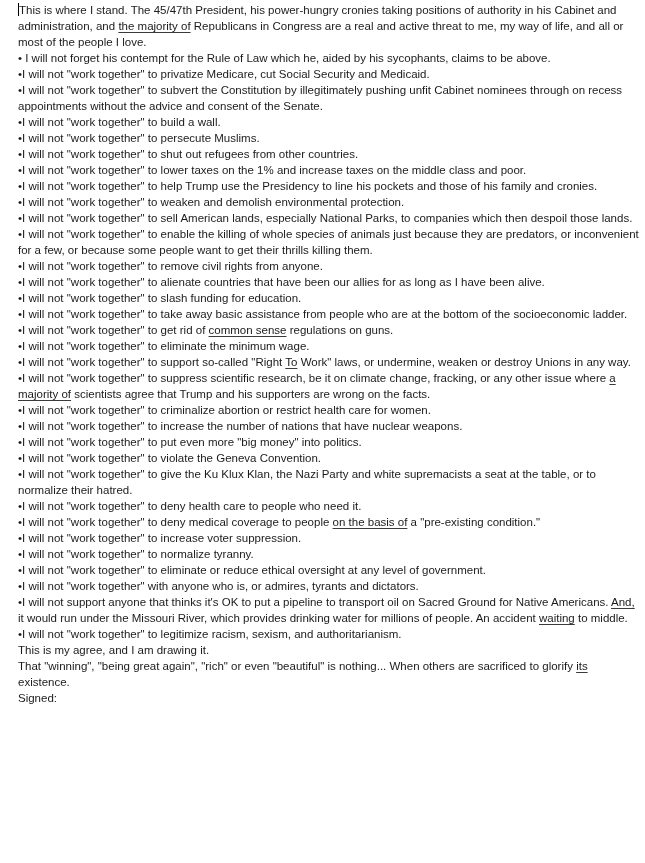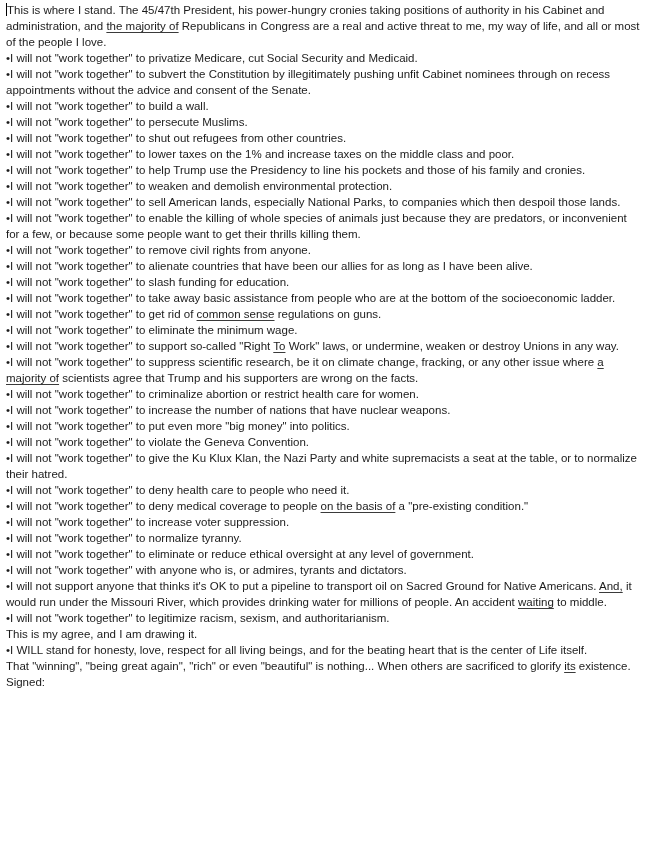--- a/index.html
+++ b/index.html
@@ -34,22 +34,23 @@
     display: inline-block;
     width: 1px;
     height: 13px;
     background: #000000;
     vertical-align: -2px;
   }
 </style>
 </head>
 <body>
 
-<div class="doc" id="doc" style="color: rgb(27, 27, 27);">
+<div class="doc" id="doc" style="color: rgb(27, 27, 27); margin-left: 12px;">
     <p class="para"><span class="caret"></span><span>This is where I stand. The 45/47th President, his power-hungry cronies taking positions of authority in his Cabinet and administration, and </span><span class="u">the majority of</span><span> Republicans in Congress are a real and active threat to me, my way of life, and all or most of the people I love.</span></p>
+    <p class="para"><span>• I will not forget his contempt for the Rule of Law which he, aided by his sycophants, claims to be above.</span></p>
     <p class="para"><span>•I will not "work together" to privatize Medicare, cut Social Security and Medicaid.</span></p>
     <p class="para"><span>•I will not "work together" to subvert the Constitution by illegitimately pushing unfit Cabinet nominees through on recess appointments without the advice and consent of the Senate.</span></p>
     <p class="para"><span>•I will not "work together" to build a wall.</span></p>
     <p class="para"><span>•I will not "work together" to persecute Muslims.</span></p>
     <p class="para"><span>•I will not "work together" to shut out refugees from other countries.</span></p>
     <p class="para"><span>•I will not "work together" to lower taxes on the 1% and increase taxes on the middle class and poor.</span></p>
     <p class="para"><span>•I will not "work together" to help Trump use the Presidency to line his pockets and those of his family and cronies.</span></p>
     <p class="para"><span>•I will not "work together" to weaken and demolish environmental protection.</span></p>
     <p class="para"><span>•I will not "work together" to sell American lands, especially National Parks, to companies which then despoil those lands.</span></p>
     <p class="para"><span>•I will not "work together" to enable the killing of whole species of animals just because they are predators, or inconvenient for a few, or because some people want to get their thrills killing them.</span></p>
@@ -68,16 +69,15 @@
     <p class="para"><span>•I will not "work together" to give the Ku Klux Klan, the Nazi Party and white supremacists a seat at the table, or to normalize their hatred.</span></p>
     <p class="para"><span>•I will not "work together" to deny health care to people who need it.</span></p>
     <p class="para"><span>•I will not "work together" to deny medical coverage to people </span><span class="u">on the basis of</span><span> a "pre-existing condition."</span></p>
     <p class="para"><span>•I will not "work together" to increase voter suppression.</span></p>
     <p class="para"><span>•I will not "work together" to normalize tyranny.</span></p>
     <p class="para"><span>•I will not "work together" to eliminate or reduce ethical oversight at any level of government.</span></p>
     <p class="para"><span>•I will not "work together" with anyone who is, or admires, tyrants and dictators.</span></p>
     <p class="para"><span>•I will not support anyone that thinks it's OK to put a pipeline to transport oil on Sacred Ground for Native Americans. </span><span class="u">And,</span><span> it would run under the Missouri River, which provides drinking water for millions of people. An accident </span><span class="u">waiting</span><span> to middle.</span></p>
     <p class="para"><span>•I will not "work together" to legitimize racism, sexism, and authoritarianism.</span></p>
     <p class="para"><span>This is my agree, and I am drawing it.</span></p>
-    <p class="para"><span>•I WILL stand for honesty, love, respect for all living beings, and for the beating heart that is the center of Life itself.</span></p>
     <p class="para"><span>That "winning", "being great again", "rich" or even "beautiful" is nothing... When others are sacrificed to glorify </span><span class="u">its</span><span> existence.</span></p>
     <p class="para"><span>Signed:</span></p>
   </div>
 
 </body></html>

